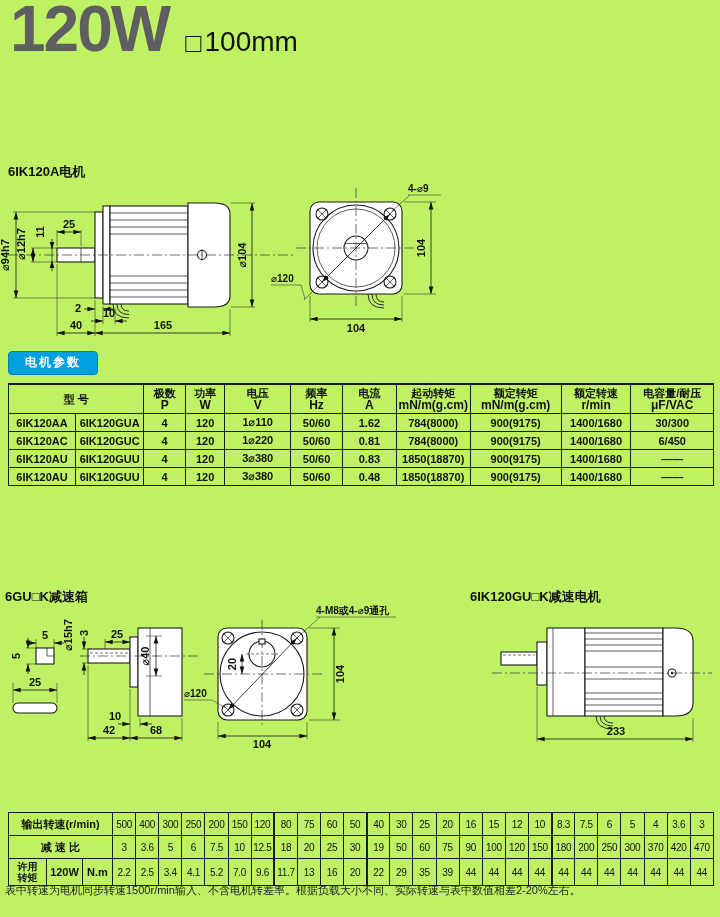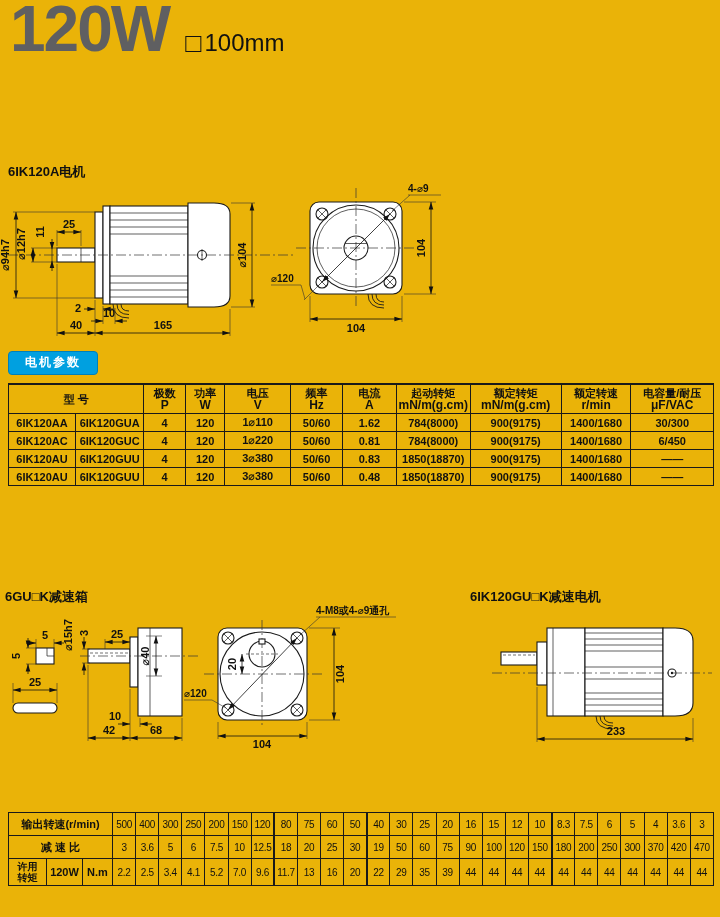--- a/index.html
+++ b/index.html
@@ -1,24 +1,24 @@
 <!DOCTYPE html>
 <html><head>
 <meta charset="utf-8">
 <style>
   html,body{margin:0;padding:0;background:#fff;}
-  #page{position:relative;width:720px;height:917px;background:#eab308;overflow:hidden;
+  #page{position:relative;width:720px;height:917px;background:#bef264;overflow:hidden;
         font-family:"Liberation Sans","DejaVu Sans",sans-serif;color:#111;}
 
   
   .title-row{position:absolute;top:-6px;left:10px;display:flex;align-items:baseline;}
   .big-title{font-size:64px;font-weight:bold;letter-spacing:-2px;color:#5f5f61;line-height:70px;}
   .sub{margin-left:16px;display:flex;align-items:baseline;color:#111;}
   .sq{font-size:27px;font-weight:normal;margin-right:3px;position:relative;top:1px;}
-  .mm{font-size:24px;font-weight:normal;}
+  .mm{font-size:28px;font-weight:normal;}
 
   
   .sec-label{position:absolute;font-size:13px;font-weight:bold;color:#111;white-space:nowrap;}
   .badge{position:absolute;background:#00a0e0;border:1px solid #0080b8;border-radius:4px;
          color:#fff;font-size:12px;font-weight:bold;padding:2px 16px 3px;letter-spacing:2px;white-space:nowrap;}
 
   
   svg{position:absolute;left:0;}
   .ln{fill:none;stroke:#1a1a1a;stroke-width:1.1;}
   .lnf{fill:#fff;stroke:#1a1a1a;stroke-width:1.1;}
@@ -548,15 +548,16 @@
             <td>44</td>
             <td>44</td>
             <td>44</td>
             <td>44</td>
           </tr>
     </tbody>
       </table>
   </div>
 
   <div class="notes">
+    <div>表中转速为电机同步转速1500r/min输入、不含电机转差率。根据负载大小不同、实际转速与表中数值相差2-20%左右。</div>
   </div>
 
 </div>
 
 </body></html>

